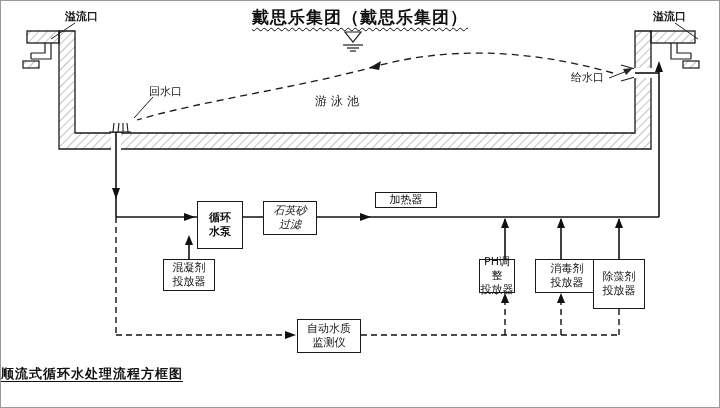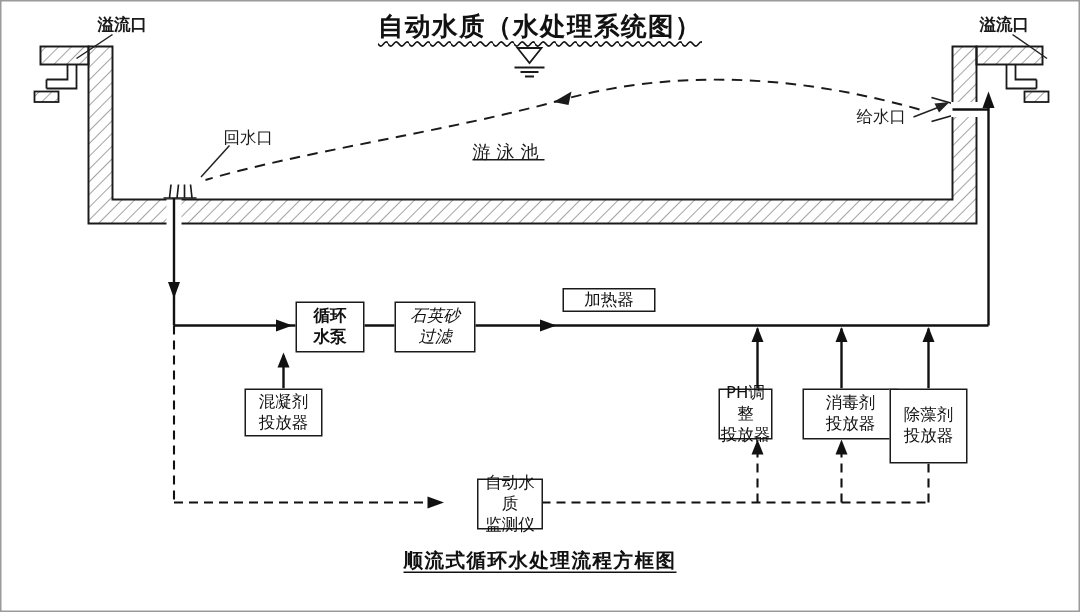--- a/index.html
+++ b/index.html
@@ -9,21 +9,21 @@
     font-family:"DejaVu Sans",sans-serif;color:#111;
   }
   svg{position:absolute;left:0;top:0;}
   .lbl{position:absolute;font-size:11px;white-space:nowrap;color:#1a1a1a;}
   .title-wrap{position:absolute;left:0;right:0;top:5px;text-align:center;}
   .title-wrap span{
     font-size:17px;font-weight:bold;letter-spacing:1px;
     text-decoration:underline;text-decoration-style:wavy;
     text-decoration-thickness:1px;text-underline-offset:4px;
   }
-  .caption-wrap{position:absolute;left:0;right:0;top:362px;text-align:center;}
+  .caption-wrap{position:absolute;left:0;right:0;top:362px;}
   .caption-wrap span{
     font-size:13px;font-weight:bold;letter-spacing:1px;
     text-decoration:underline;text-underline-offset:3px;
   }
   .box{
     position:absolute;border:1.5px solid #1a1a1a;background:#fff;
     display:flex;align-items:center;justify-content:center;
     text-align:center;white-space:pre-line;font-size:11px;line-height:1.25;
     box-sizing:border-box;
   }
@@ -130,42 +130,42 @@
     <g stroke="#222" stroke-width="1" fill="none">
       <line x1="74" y1="22" x2="50" y2="38"></line>
       <line x1="674" y1="22" x2="697" y2="38"></line>
       <line x1="152" y1="96" x2="133" y2="117"></line>
       <line x1="608" y1="77" x2="626" y2="70"></line>
     </g>
     <polygon points="632,67 622,68 625,74" fill="#222"></polygon>
   </svg>
 
   <div class="title-wrap">
-    <span>自动水质（水处理系统图）</span>
+    <span>戴思乐集团（戴思乐集团）</span>
   </div>
 
   <div class="lbl bold" style="left:64px;top:8px;">溢流口</div>
   <div class="lbl bold" style="left:652px;top:8px;">溢流口</div>
   <div class="lbl" style="left:148px;top:83px;">回水口</div>
-  <div class="lbl poolname" style="left:314px;top:92px;text-decoration:underline;">游泳池</div>
+  <div class="lbl poolname" style="left:314px;top:92px;">游泳池</div>
   <div class="lbl" style="left:570px;top:69px;">给水口</div>
 
-  <div class="box bold" style="left:196px;top:200px;width:46px;height:34px;">循环
+  <div class="box bold" style="left:196px;top:200px;width:46px;height:48px;">循环
 水泵</div>
   <div class="box" style="left:262px;top:200px;width:54px;height:34px;font-style:italic;">石英砂
 过滤</div>
   <div class="box" style="left:374px;top:191px;width:62px;height:16px;">加热器</div>
   <div class="box" style="left:162px;top:258px;width:52px;height:32px;">混凝剂
 投放器</div>
   <div class="box" style="left:478px;top:258px;width:36px;height:34px;">PH调整
 投放器</div>
   <div class="box" style="left:534px;top:258px;width:64px;height:34px;">消毒剂
 投放器</div>
   <div class="box" style="left:592px;top:258px;width:52px;height:50px;">除藻剂
 投放器</div>
-  <div class="box" style="left:296px;top:318px;width:44px;height:34px;margin-left:21px;">自动水质
+  <div class="box" style="left:296px;top:318px;width:64px;height:34px;">自动水质
 监测仪</div>
 
   <div class="caption-wrap">
     <span>顺流式循环水处理流程方框图</span>
   </div>
 
 </div>
 
 </body></html>

